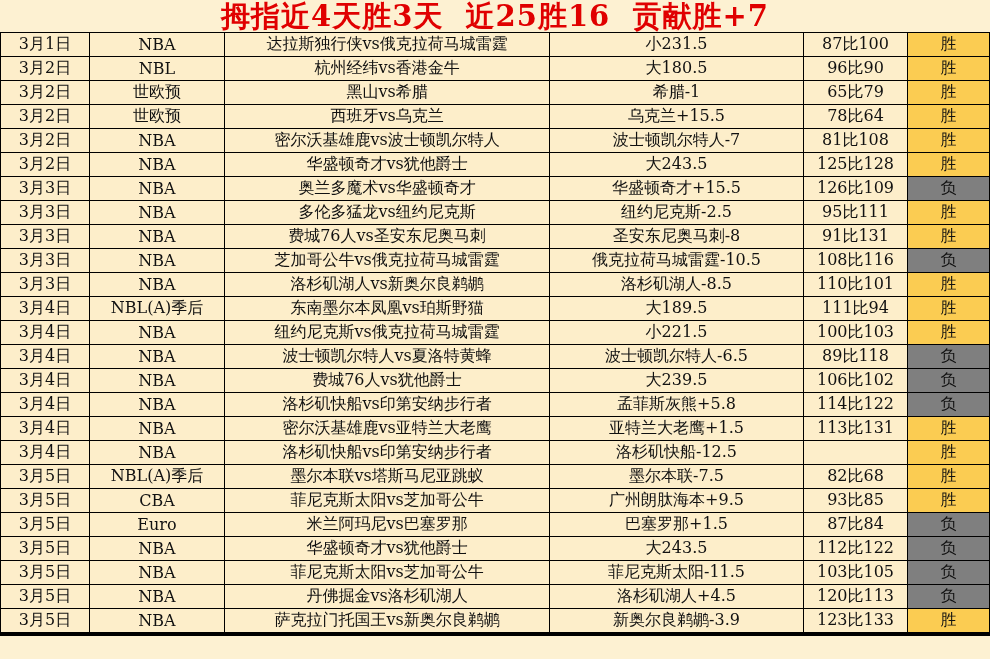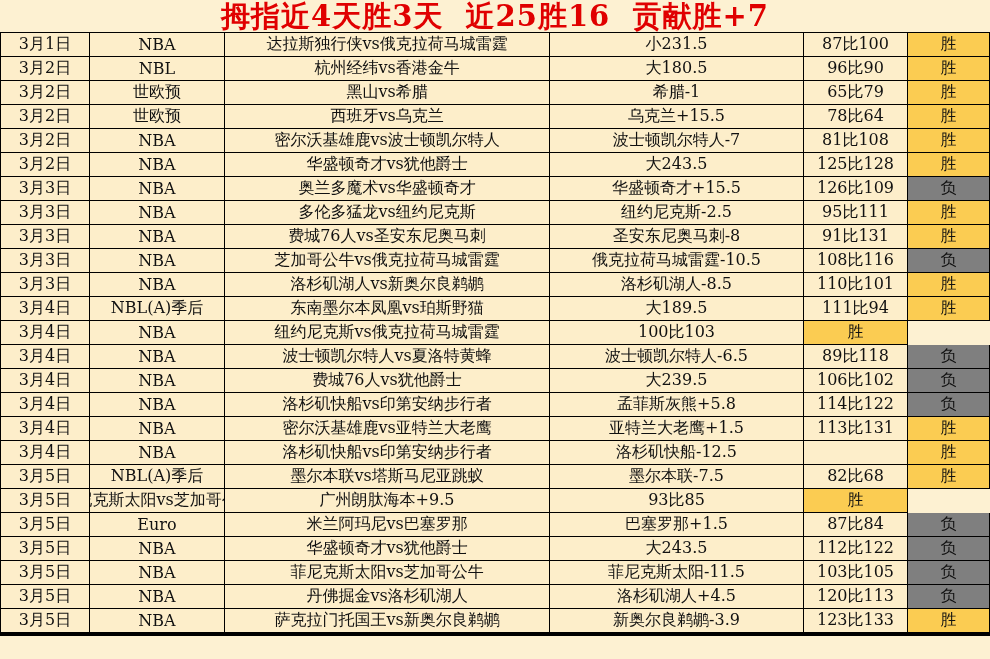--- a/index.html
+++ b/index.html
@@ -161,20 +161,21 @@
     <div class="cell match">东南墨尔本凤凰vs珀斯野猫</div>
     <div class="cell bet">大189.5</div>
     <div class="cell score">111比94</div>
     <div class="cell result win">胜</div>
   </div>
 
   <div class="row">
     <div class="cell date">3月4日</div>
     <div class="cell league">NBA</div>
     <div class="cell match">纽约尼克斯vs俄克拉荷马城雷霆</div>
+    <div class="cell bet">小221.5</div>
     <div class="cell score">100比103</div>
     <div class="cell result win">胜</div>
   </div>
 
   <div class="row">
     <div class="cell date">3月4日</div>
     <div class="cell league">NBA</div>
     <div class="cell match">波士顿凯尔特人vs夏洛特黄蜂</div>
     <div class="cell bet">波士顿凯尔特人-6.5</div>
     <div class="cell score">89比118</div>
@@ -221,20 +222,21 @@
     <div class="cell date">3月5日</div>
     <div class="cell league">NBL(A)季后</div>
     <div class="cell match">墨尔本联vs塔斯马尼亚跳蚁</div>
     <div class="cell bet">墨尔本联-7.5</div>
     <div class="cell score">82比68</div>
     <div class="cell result win">胜</div>
   </div>
 
   <div class="row">
     <div class="cell date">3月5日</div>
+    <div class="cell league">CBA</div>
     <div class="cell match">菲尼克斯太阳vs芝加哥公牛</div>
     <div class="cell bet">广州朗肽海本+9.5</div>
     <div class="cell score">93比85</div>
     <div class="cell result win">胜</div>
   </div>
 
   <div class="row">
     <div class="cell date">3月5日</div>
     <div class="cell league">Euro</div>
     <div class="cell match">米兰阿玛尼vs巴塞罗那</div>

